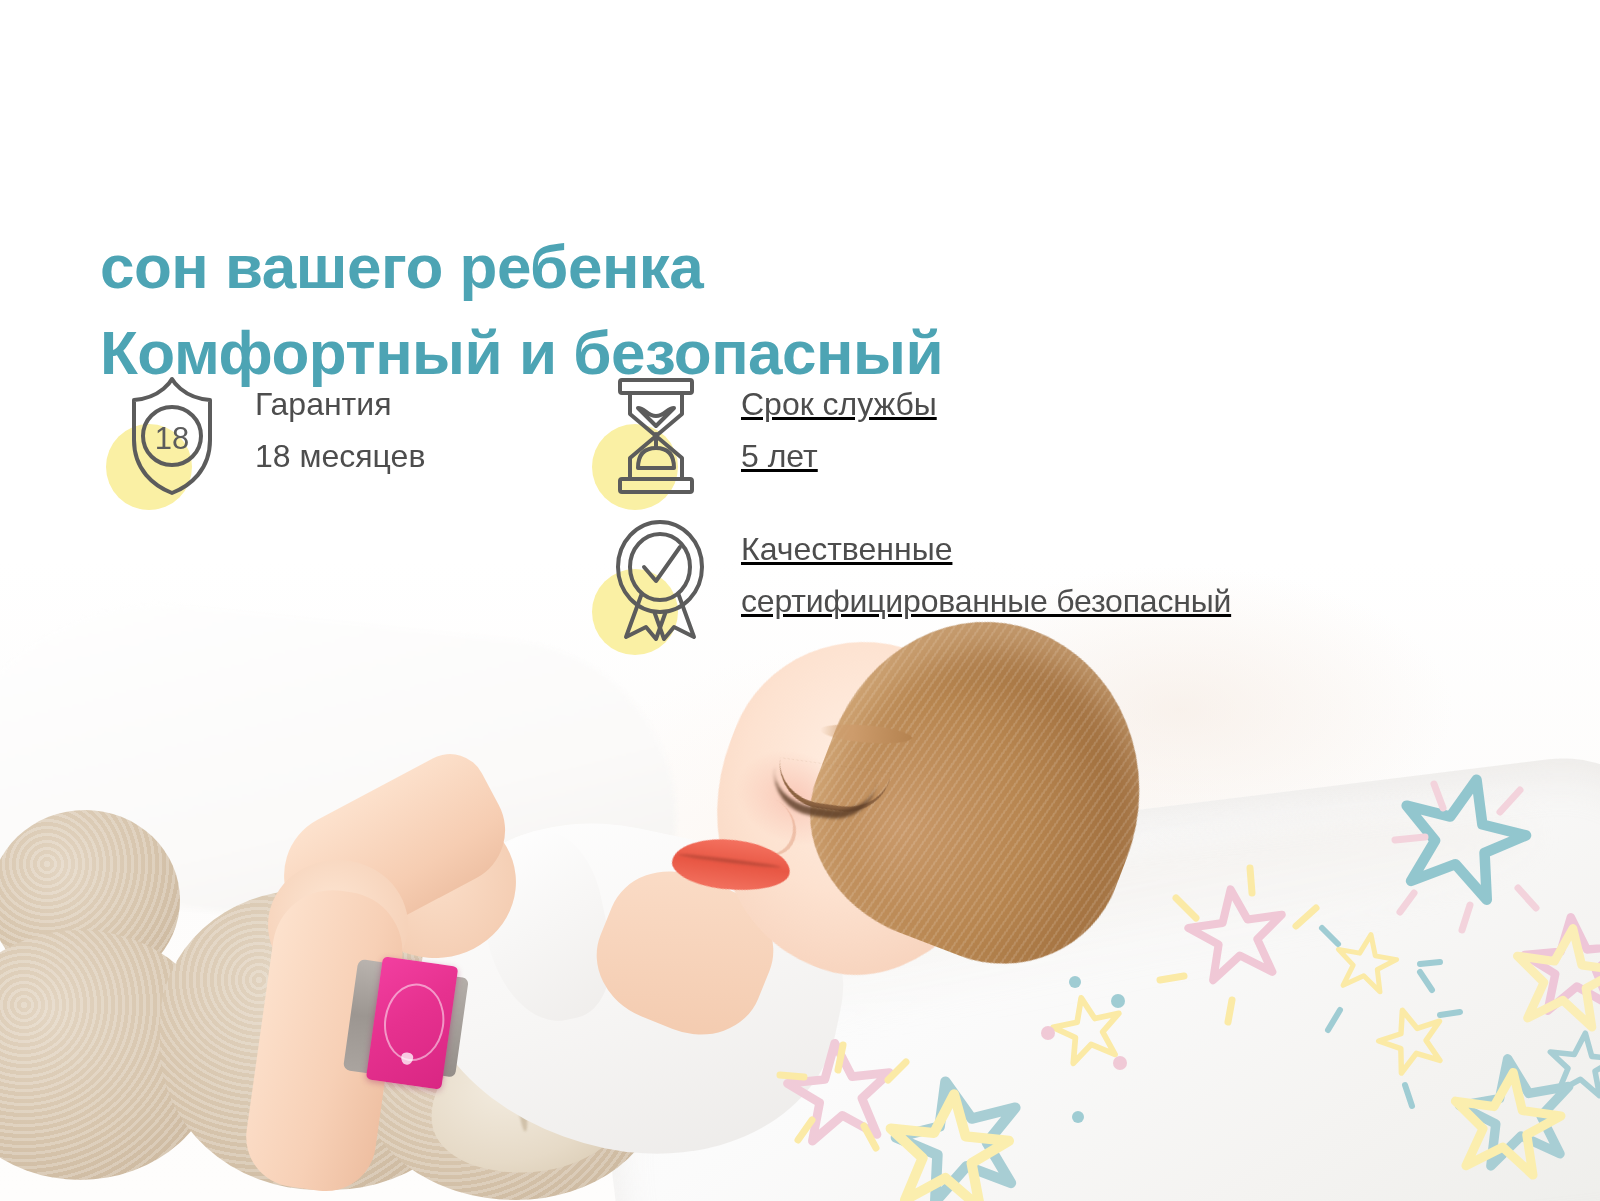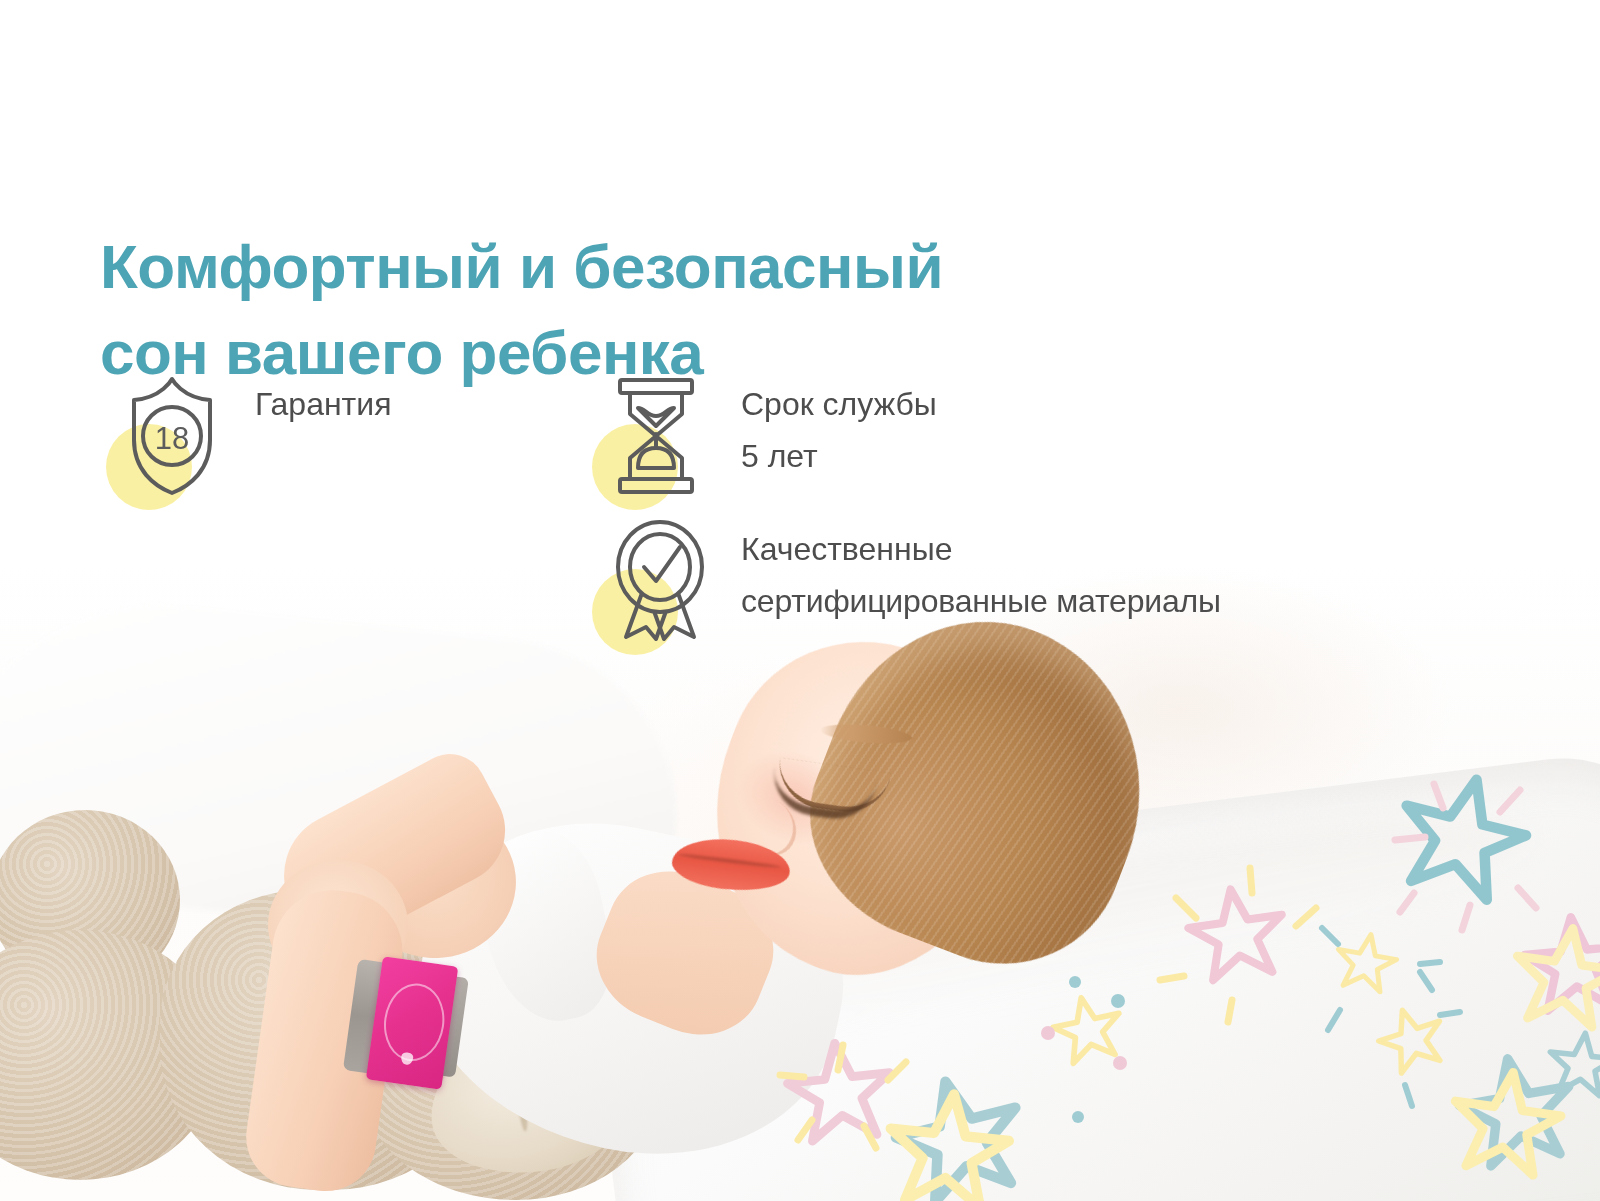--- a/index.html
+++ b/index.html
@@ -399,21 +399,21 @@
     width: 1420px;
   }
   .feature-row { position: relative; height: 145px; }
   .feature {
     position: absolute;
     top: 0;
     display: flex;
     align-items: flex-start;
   }
   .feature.col1 { left: 0px; }
-  .feature.col2 { left: 486px; }
+  .feature.col2 { left: 486px; text-decoration: underline; }
 
   .icon-wrap {
     position: relative;
     width: 124px;
     height: 135px;
     flex: 0 0 124px;
   }
   .blob {
     position: absolute;
     left: 6px;
@@ -586,39 +586,40 @@
       <use href="#dstar" stroke="#fbeaa6"></use>
     </g>
     <g stroke="#9fccd3" stroke-width="6" stroke-linecap="round">
       <line x1="1420" y1="972" x2="1432" y2="990"></line>
       <line x1="1440" y1="1015" x2="1460" y2="1012"></line>
       <line x1="1405" y1="1085" x2="1412" y2="1106"></line>
     </g>
   </svg>
 
   <h1 class="headline">
+    <span class="l">сон вашего ребенка</span>
     <span class="l">Комфортный и безопасный</span>
-    <span class="l">сон вашего ребенка</span>
   </h1>
 
   <div class="features">
 
     <div class="feature-row">
 
       <div class="feature col1">
         <div class="icon-wrap">
           <div class="blob"></div>
           <svg class="icon-svg" width="92" height="124" viewBox="0 0 92 124">
             <path d="M46 5 C46 5, 36 24, 8 26 L8 66 C8 96, 28 112, 46 119 C64 112, 84 96, 84 66 L84 26 C56 24, 46 5, 46 5 Z" fill="none" stroke="#5c5c5c" stroke-width="4" stroke-linejoin="round"></path>
             <circle cx="46" cy="62" r="29" fill="none" stroke="#5c5c5c" stroke-width="4"></circle>
             <text x="46" y="75" text-anchor="middle" font-family="Liberation Sans, sans-serif" font-size="31" fill="#5c5c5c">18</text>
           </svg>
         </div>
         <div class="feature-text">
           <span class="t1">Гарантия</span>
+          <span class="t2">18 месяцев</span>
         </div>
       </div>
 
       <div class="feature col2">
         <div class="icon-wrap">
           <div class="blob"></div>
           <svg class="icon-svg" width="88" height="124" viewBox="0 0 88 124">
             <rect x="8" y="6" width="72" height="13" rx="2" fill="none" stroke="#5c5c5c" stroke-width="4"></rect>
             <rect x="8" y="105" width="72" height="13" rx="2" fill="none" stroke="#5c5c5c" stroke-width="4"></rect>
             <path d="M18 19 L18 40 L44 62 L18 84 L18 105" fill="none" stroke="#5c5c5c" stroke-width="4" stroke-linejoin="round"></path>
@@ -644,19 +645,19 @@
           <svg class="icon-svg" width="96" height="124" viewBox="0 0 96 124">
             <path d="M30 74 L14 118 L34 108 L44 120 L54 92" fill="none" stroke="#5c5c5c" stroke-width="4" stroke-linejoin="round"></path>
             <path d="M66 74 L82 118 L62 108 L52 120 L42 92" fill="none" stroke="#5c5c5c" stroke-width="4" stroke-linejoin="round"></path>
             <ellipse cx="48" cy="48" rx="42" ry="45" fill="none" stroke="#5c5c5c" stroke-width="4"></ellipse>
             <ellipse cx="48" cy="48" rx="30" ry="33" fill="none" stroke="#5c5c5c" stroke-width="4"></ellipse>
             <path d="M32 48 L44 62 L68 28" fill="none" stroke="#5c5c5c" stroke-width="4" stroke-linecap="round" stroke-linejoin="round"></path>
           </svg>
         </div>
         <div class="feature-text narrow">
           <span class="t1">Качественные</span>
-          <span class="t2">сертифицированные материалы</span>
+          <span class="t2">сертифицированные безопасный</span>
         </div>
       </div>
     </div>
 
   </div>
 </div>
 
 </body></html>

